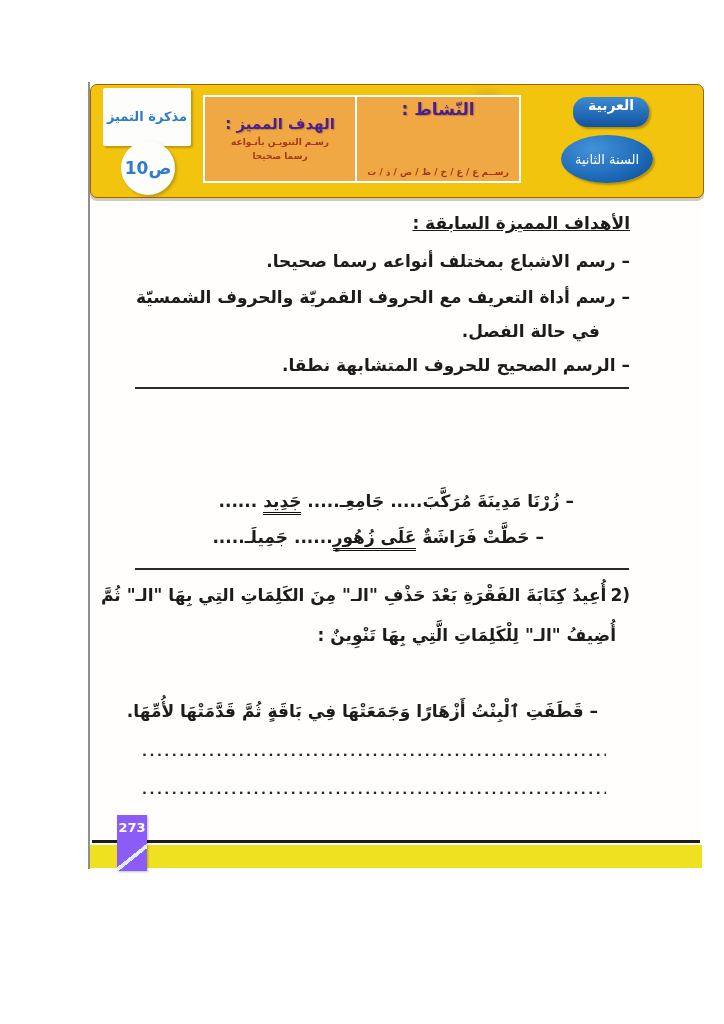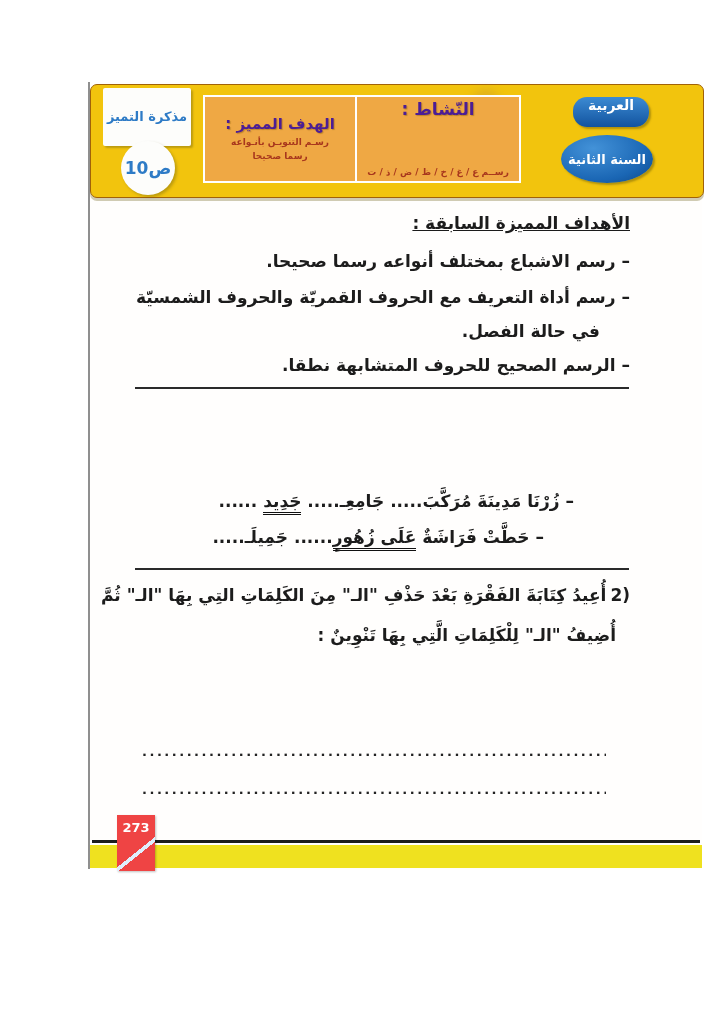--- a/index.html
+++ b/index.html
@@ -52,40 +52,40 @@
     position:absolute;left:482px;top:12px;width:76px;height:30px;border-radius:14px;
     background:linear-gradient(#3c8bd3,#12539f);box-shadow:2px 2px 2px rgba(80,70,10,.4);
     display:flex;align-items:flex-start;justify-content:center;
     color:#ffffff;font-weight:bold;font-size:14px;direction:rtl;
   }
   .grade-oval{
     position:absolute;left:470px;top:50px;width:92px;height:48px;border-radius:50%;
     background:radial-gradient(ellipse at 35% 28%,#4392d8 0%,#1a66b4 65%,#0d4788 100%);
     box-shadow:2px 2px 2px rgba(80,70,10,.4);
     display:flex;align-items:center;justify-content:center;
-    color:#ffffff;font-weight:bold;font-size:13px;direction:rtl;
+    color:#ffffff;font-weight:normal;font-size:13px;direction:rtl;
   }
   
   .tline{
     position:absolute;left:40px;right:72px;text-align:right;direction:rtl;
     font-size:17px;font-weight:bold;line-height:30px;white-space:nowrap;
   }
   .num{direction:ltr;unicode-bidi:isolate;display:inline-block;margin-left:4px;}
   .uu{border-bottom:3px double #111;padding-bottom:1px;}
   .rule{position:absolute;left:45px;width:494px;height:0;border-top:2px solid #2a2a2a;}
   .dots{
     position:absolute;left:52px;right:96px;height:18px;overflow:hidden;
     font-size:13px;font-weight:bold;letter-spacing:2.5px;color:#222;
     white-space:nowrap;direction:ltr;
   }
   
   .footer-line{position:absolute;left:2px;top:758px;width:608px;height:3px;background:#1d1d1d;}
   .footer-band{position:absolute;left:0;top:763px;width:612px;height:23px;background:#efe11f;}
   .page-tab{
-    position:absolute;left:27px;top:733px;width:38px;height:56px;background:#ef4444;
+    position:absolute;left:27px;top:733px;width:30px;height:56px;background:#8b5cf6;
     box-shadow:1px 1px 2px rgba(0,0,0,.25);overflow:hidden;
   }
   .page-tab .diag{
     position:absolute;left:-4px;top:18px;width:50px;height:40px;
     background:linear-gradient(to bottom right,transparent 47%,#dfeefc 47%,#dfeefc 53%,transparent 53%);
   }
   .page-tab .pnum{
     position:absolute;top:5px;left:0;width:100%;text-align:center;
     color:#ffffff;font-weight:bold;font-size:13px;
   }
@@ -141,20 +141,21 @@
     <span>– حَطَّتْ فَرَاشَةٌ </span><span class="uu">عَلَى زُهُورٍ</span><span>...... جَمِيلَـ.....</span>
   </div>
 
   <div class="rule" style="top:486px;"></div>
 
   <div class="tline" style="top:498px;">
     <span class="num">2)</span><span>أُعِيدُ كِتَابَةَ الفَقْرَةِ بَعْدَ حَذْفِ "الـ" مِنَ الكَلِمَاتِ التِي بِهَا "الـ" ثُمَّ</span>
   </div>
   <div class="tline" style="top:538px;padding-right:14px;">أُضِيفُ "الـ" لِلْكَلِمَاتِ الَّتِي بِهَا تَنْوِينٌ :</div>
 
+  <div class="tline" style="top:614px;padding-right:32px;">– قَطَفَتِ ٱلْبِنْتُ أَزْهَارًا وَجَمَعَتْهَا فِي بَاقَةٍ ثُمَّ قَدَّمَتْهَا لأُمِّهَا.</div>
 
   <div class="dots" style="top:662px;">......................................................................................................................................</div>
   <div class="dots" style="top:700px;">......................................................................................................................................</div>
 
   <div class="footer-line"></div>
   <div class="footer-band"></div>
   <div class="page-tab">
     <div class="pnum">273</div>
     <div class="diag"></div>
   </div>

